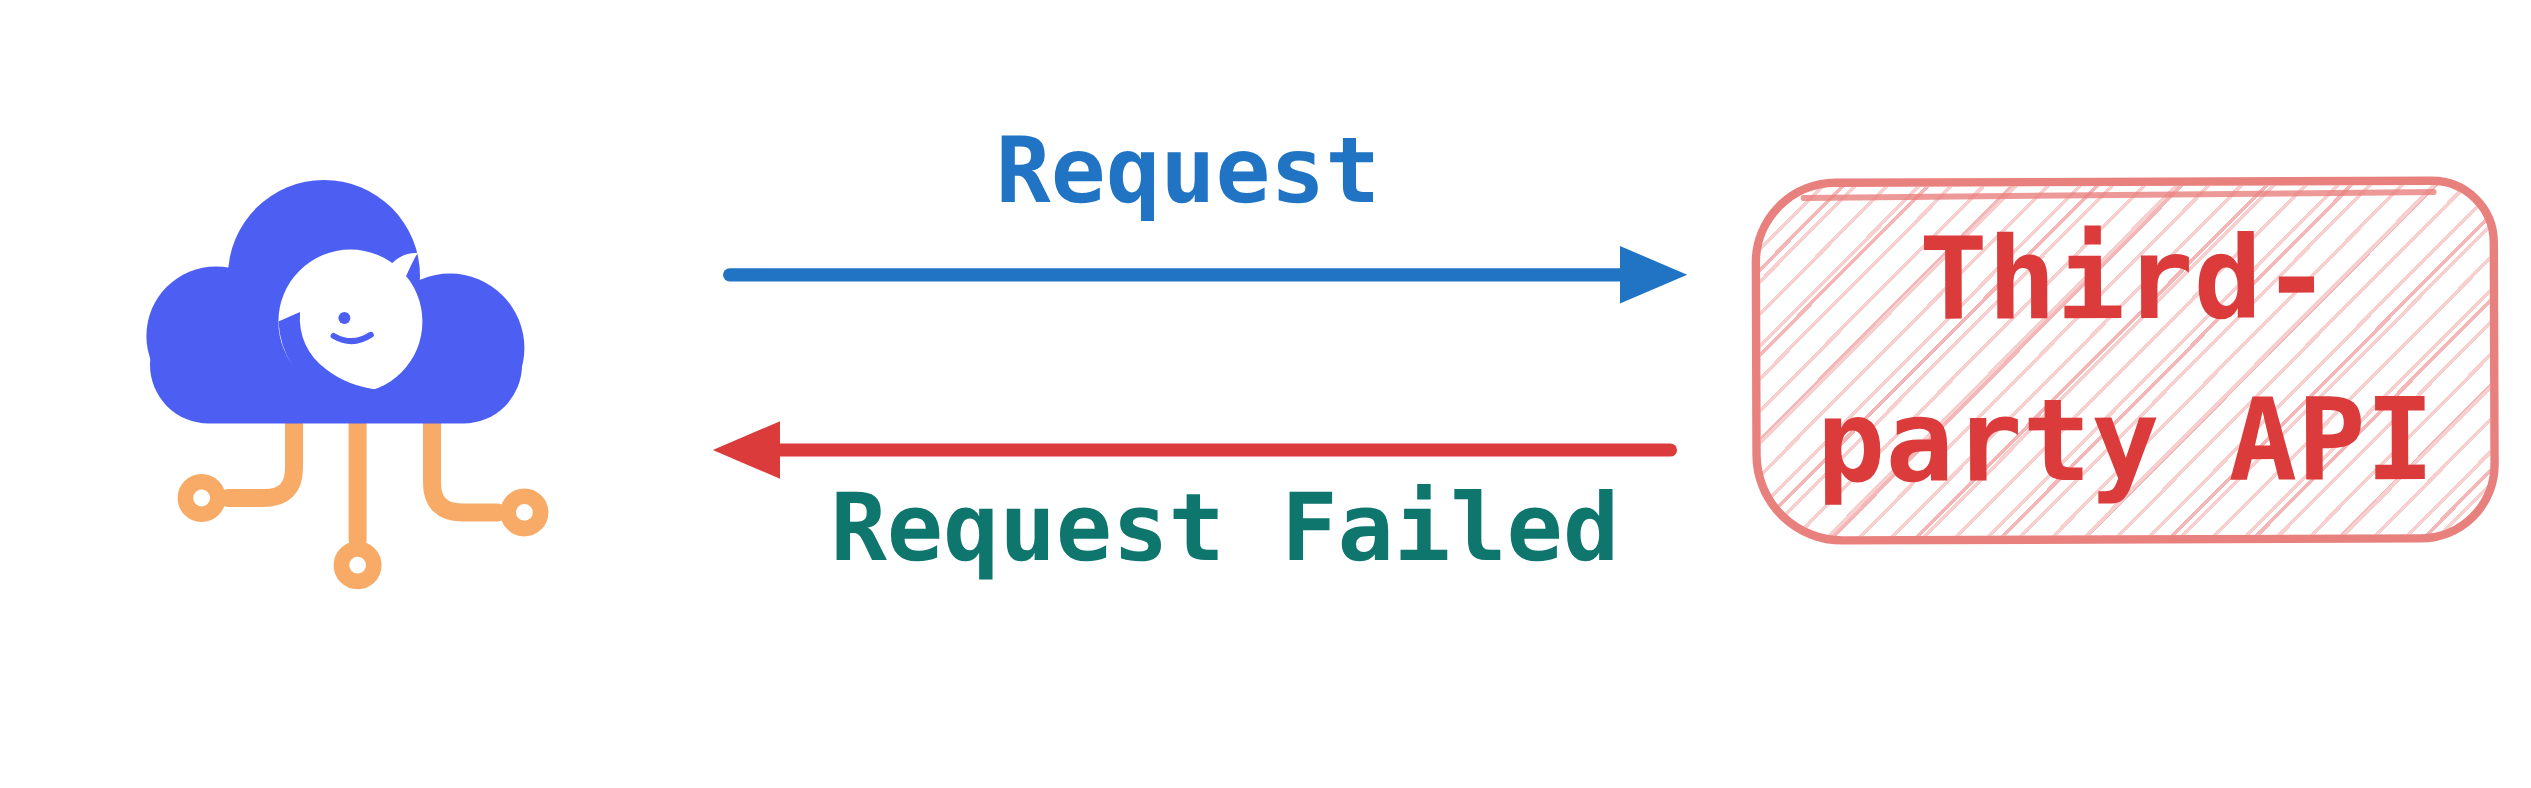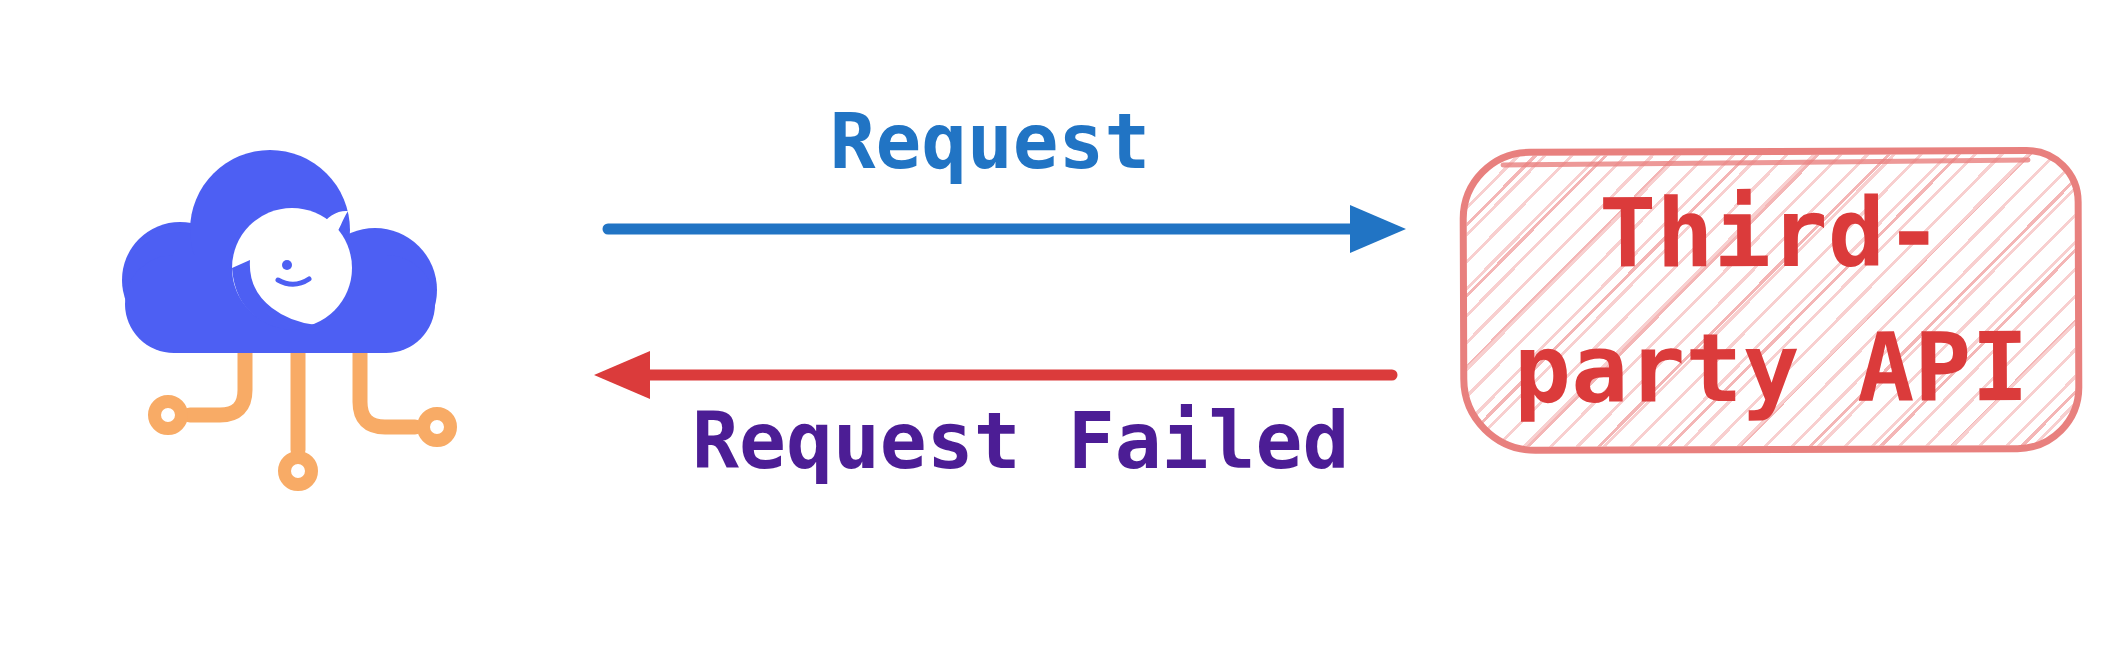--- a/index.html
+++ b/index.html
@@ -11,21 +11,21 @@
     font-family:"DejaVu Sans Mono",monospace;
   }
   .abs{position:absolute;}
   .label{
     font-weight:bold;
     text-align:center;
     line-height:1;
     white-space:nowrap;
   }
   .label-blue{color:#2174C4;}
-  .label-red{color:#4c1d95;}
+  .label-red{color:#0f766e;}
   #request-label{left:700px;top:104px;width:580px;font-size:76px;}
   #failed-label{left:692px;top:402px;width:600px;font-size:78px;}
   #agent-label{left:42px;top:518px;width:556px;font-size:80px;}
   #agent-icon{left:120px;top:140px;width:340px;height:360px;}
   #arrows-layer{left:0;top:0;width:2109px;height:657px;pointer-events:none;}
   #api-box{
     left:1460px;top:148px;width:608px;height:291px;
     border:7px solid #E8807E;
     border-radius:70px 55px 65px 75px;
     transform:rotate(-0.2deg);

